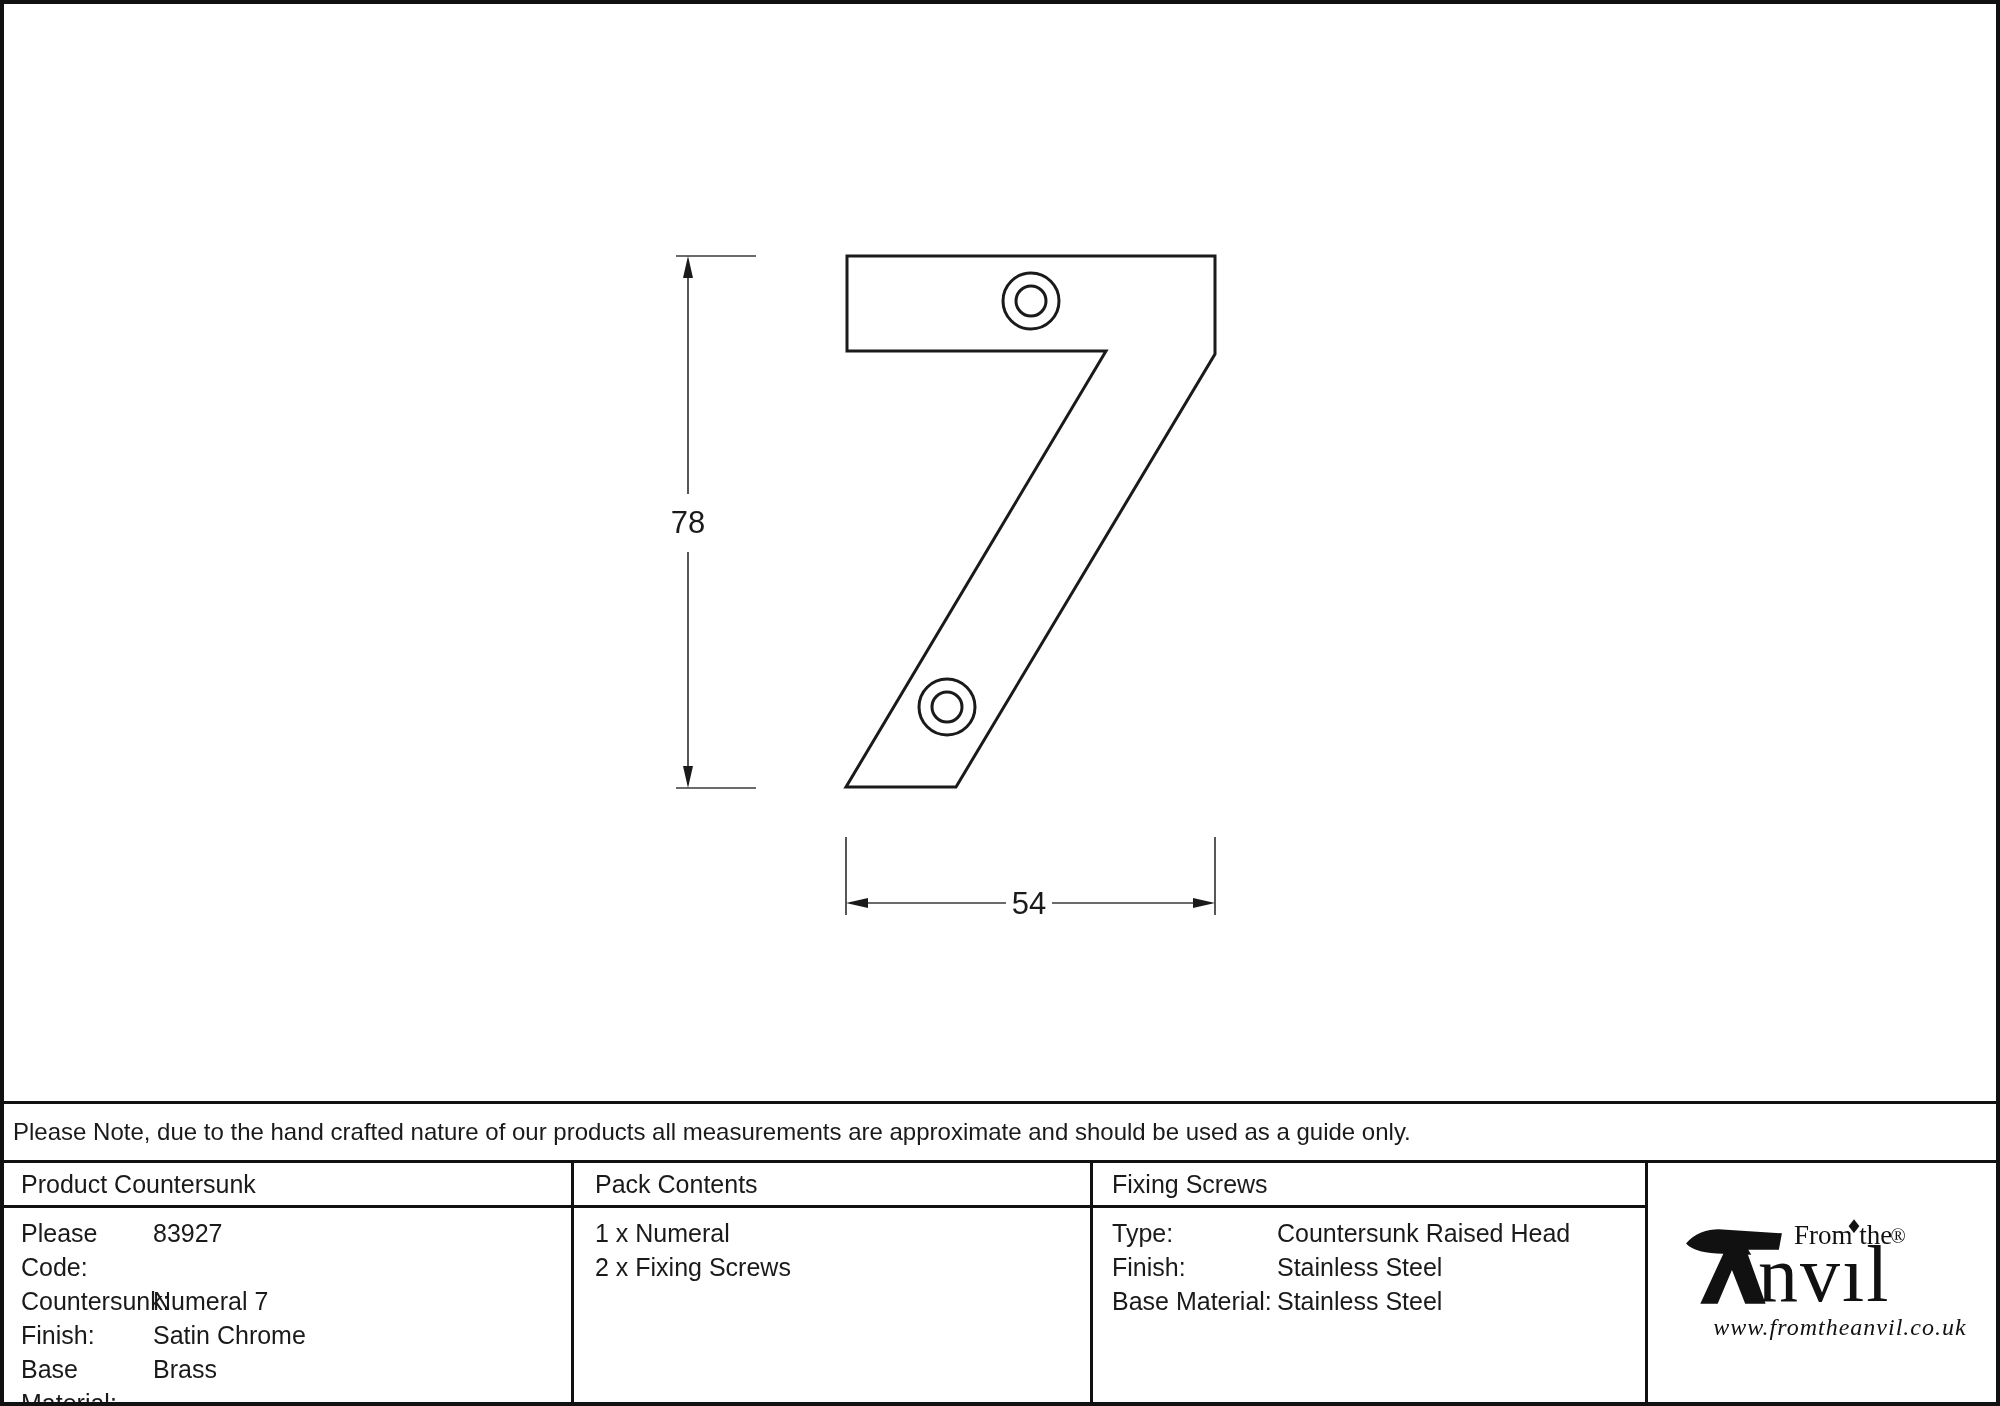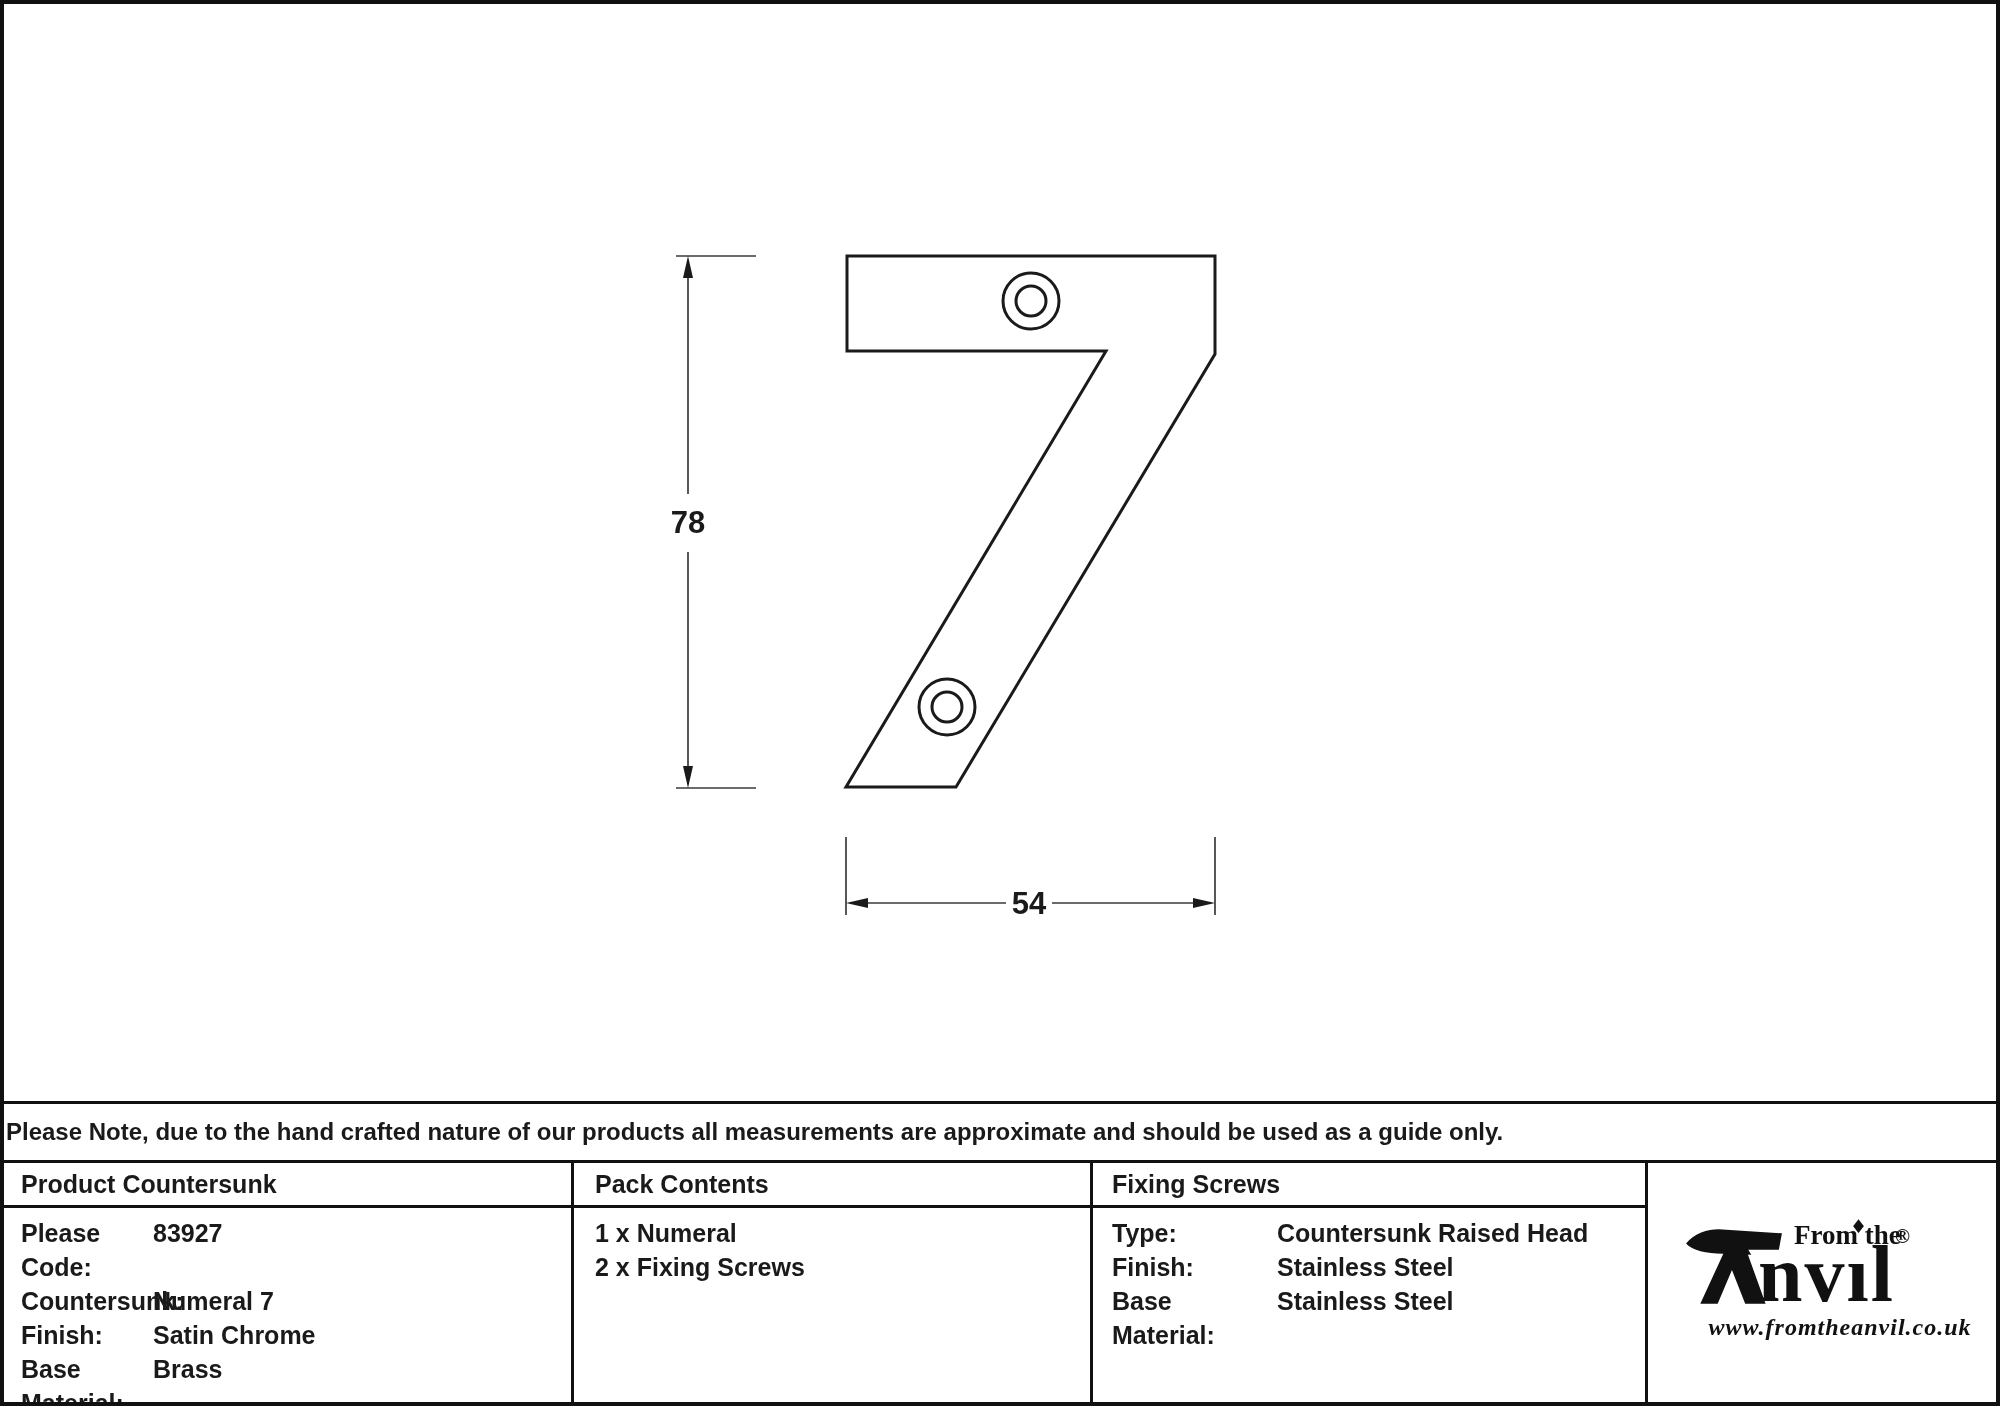--- a/index.html
+++ b/index.html
@@ -5,32 +5,31 @@
   html,body{margin:0;padding:0;background:#888;}
   .page{
     position:relative;
     width:2000px;height:1406px;
     background:#fff;
     border:4px solid #111;
     box-sizing:border-box;
     font-family:"Liberation Sans",sans-serif;
     color:#1a1a1a;
     overflow:hidden;
-    font-weight:bold;
   }
   
   .drawing-area{position:absolute;left:0;top:0;width:1992px;height:1097px;}
   .drawing-area svg{display:block;width:100%;height:100%;}
   
   .note-row{
     position:absolute;left:0;top:1097px;width:1992px;height:59px;
     border-top:3px solid #111;
     display:flex;align-items:center;
     box-sizing:border-box;
-    padding-left:2px;
+    padding-left:9px;
     font-size:24px;
   }
   
   .bottom-table{
     position:absolute;left:0;top:1156px;width:1992px;height:242px;
     border-top:3px solid #111;box-sizing:border-box;
   }
   .vline{position:absolute;top:0;bottom:0;width:3px;background:#111;}
   .vline.v1{left:567px;}
   .vline.v2{left:1086px;}

